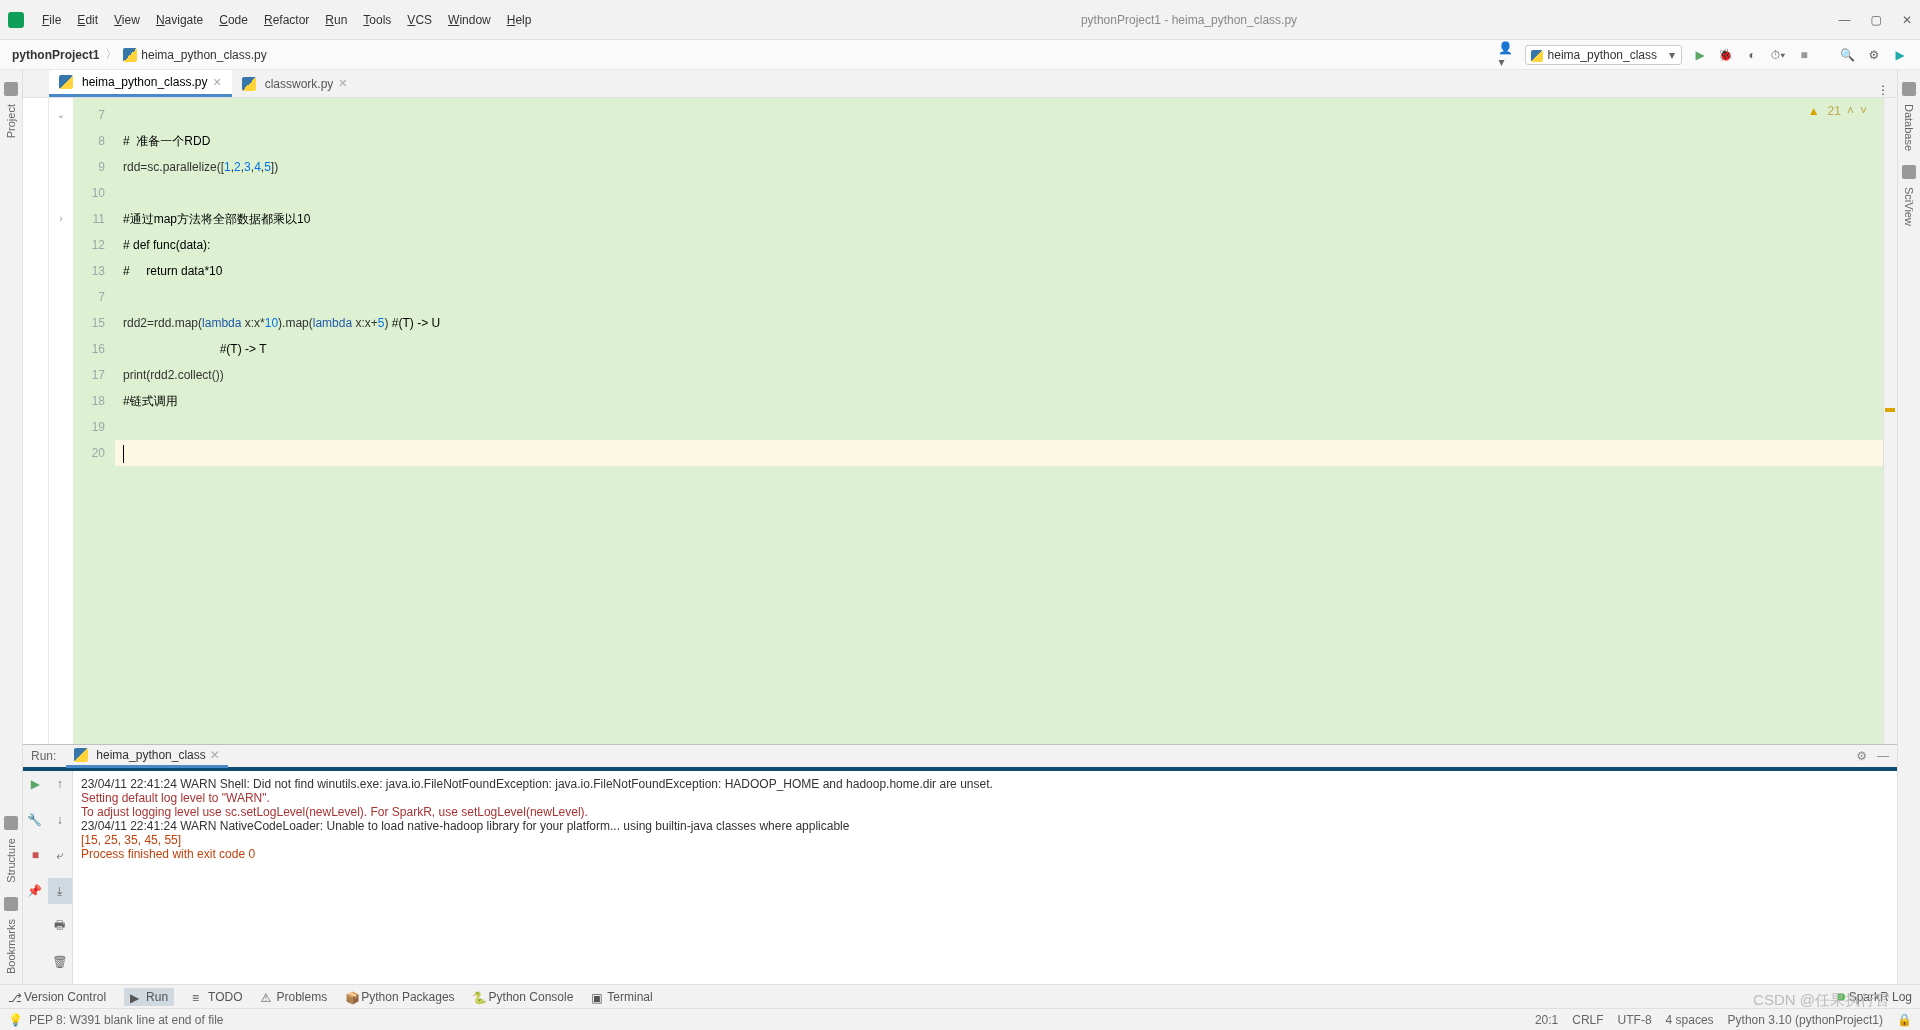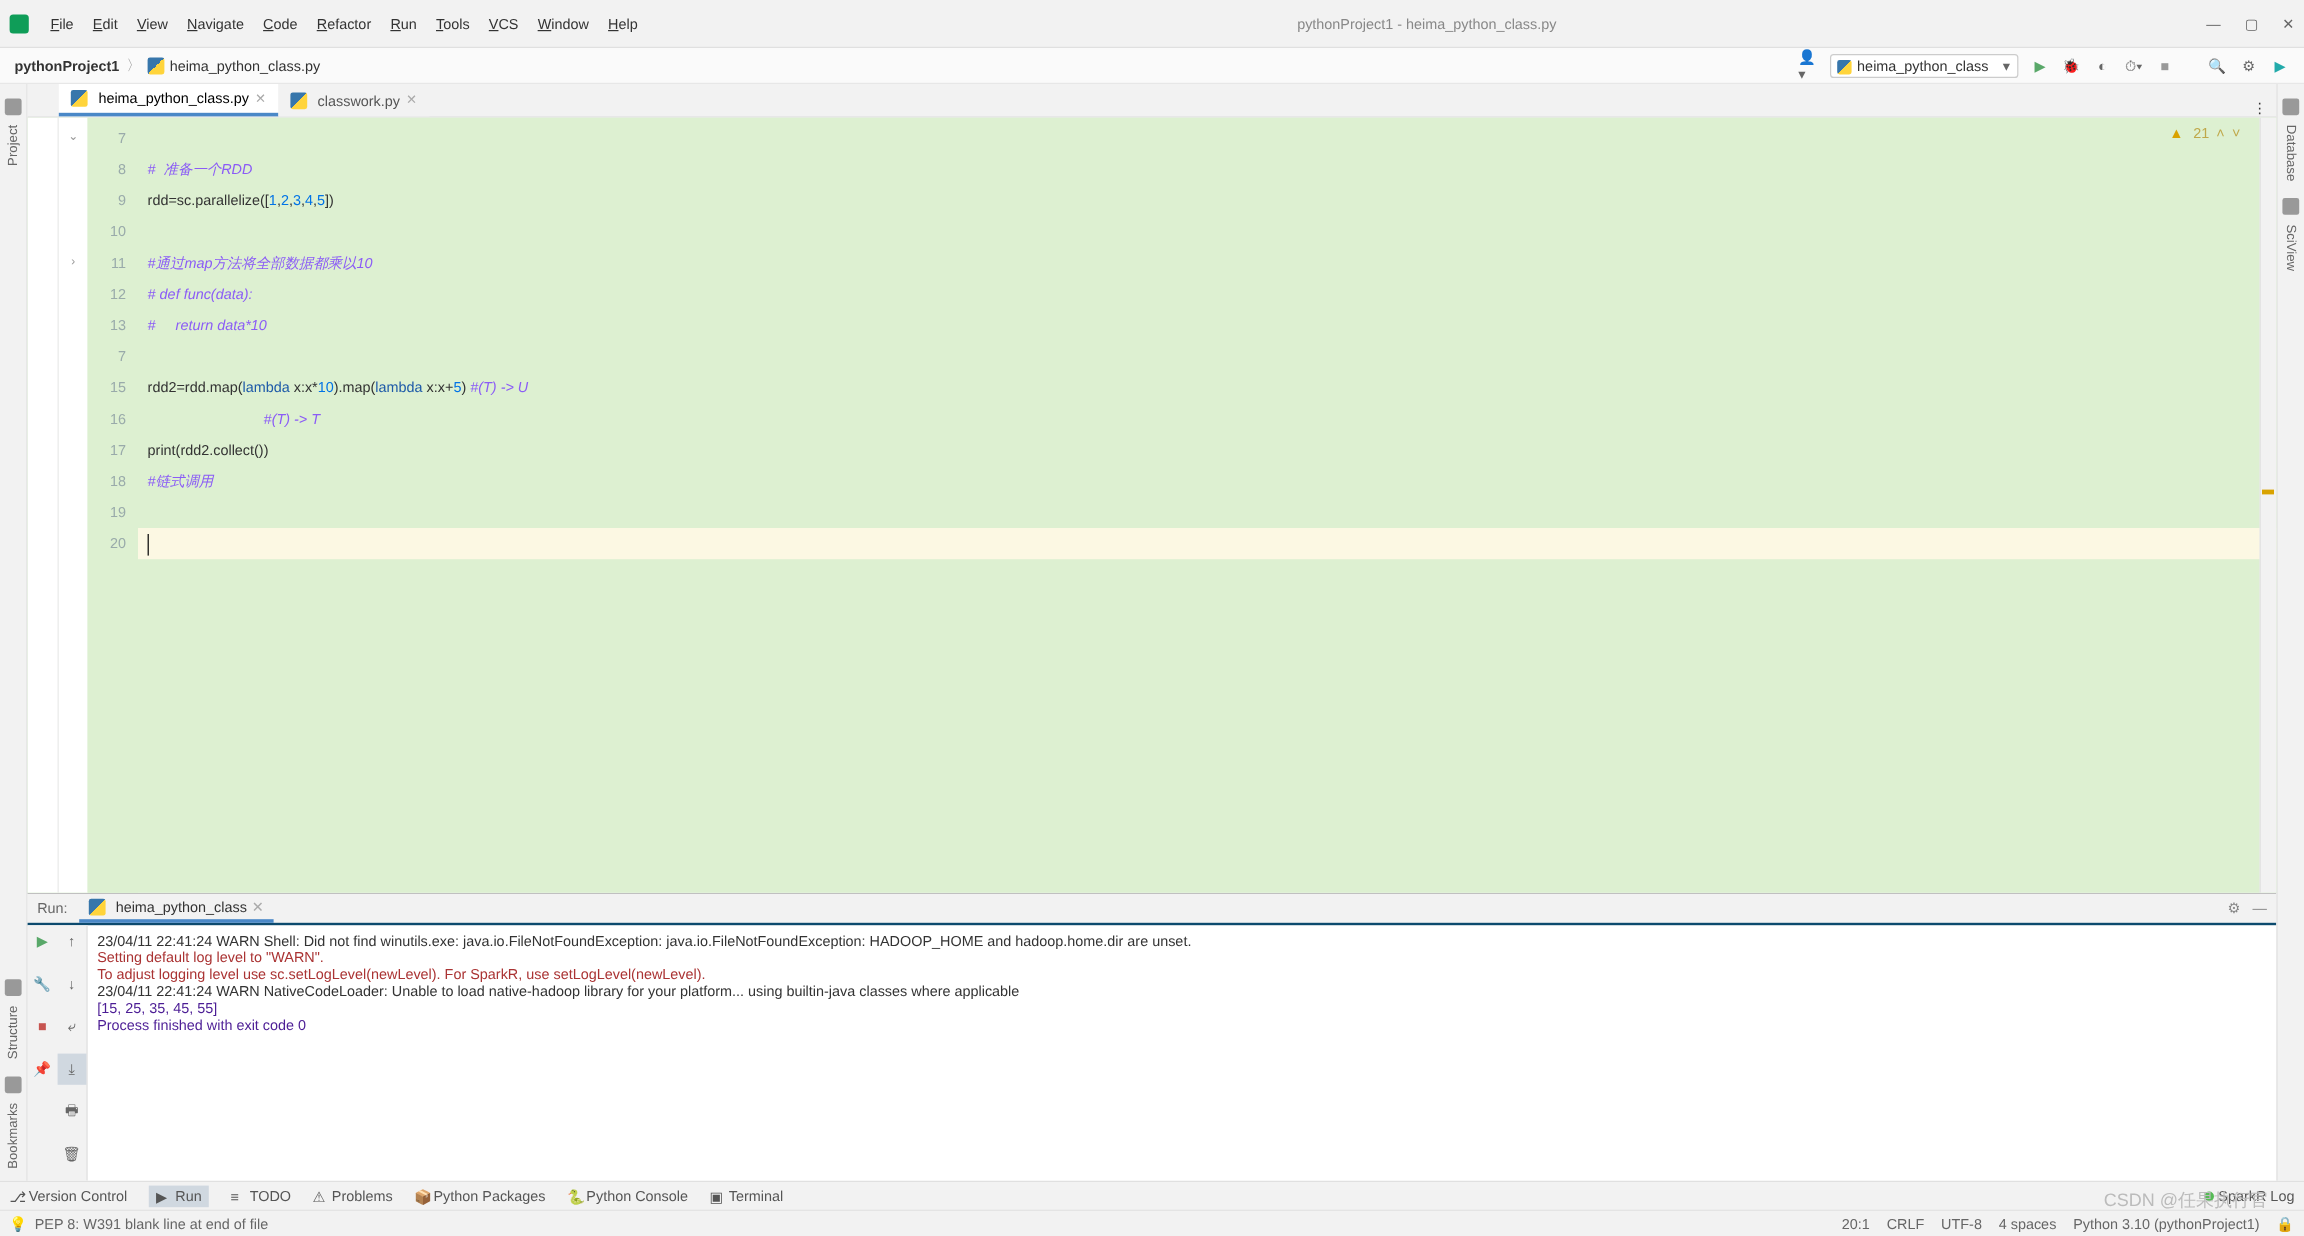--- a/index.html
+++ b/index.html
@@ -36,43 +36,43 @@
 .editor-wrap { flex:1; display:flex; position:relative; background:#ddf0d1; overflow:hidden; }
 .gutter-col { width:26px; background:#fff; border-right:1px solid #e7e7e7; }
 .gutter-fold { width:24px; background:#fff; display:flex; flex-direction:column; padding-top:4px; color:#999; }
 .gutter-fold .fold { font-size:10px; text-align:center; height:26px; line-height:26px; }
 .linenums { width:42px; background:#ddf0d1; text-align:right; color:#9aa; font-family:Consolas,monospace; font-size:14px; padding-top:4px; padding-right:10px; }
 .linenums div { height:26px; line-height:26px; }
 .code { flex:1; font-family:Consolas,monospace; font-size:14px; padding-top:4px; position:relative; }
 .code .line { height:26px; line-height:26px; padding-left:8px; white-space:pre; }
 .code .line.current { background:#fcf8e3; }
 .code .caret { display:inline-block; width:1px; height:18px; background:#000; vertical-align:middle; }
-.c-comment { color:#8b5cf6; font-style:italic; }
+.c-comment { color:#000000; }
 .c-kw { color:#1e5aa8; }
 .c-num { color:#0073e6; }
 .insp { position:absolute; top:6px; right:30px; display:flex; gap:6px; align-items:center; color:#bfa84a; font-size:12px; }
 .insp .warn::before { content:"▲"; color:#d9a300; margin-right:2px; }
 .editor-scroll { position:absolute; right:0; top:0; width:14px; height:100%; background:#f2f2f2; border-left:1px solid #e0e0e0; }
 .marker-err { position:absolute; right:2px; width:10px; height:4px; background:#d9a300; }
 .run-panel { height:240px; border-top:1px solid #c0c0c0; display:flex; flex-direction:column; }
-.run-head { height:26px; background:#f2f2f2; display:flex; align-items:center; padding:0 8px; border-bottom:2px solid #0c4a6e; }
+.run-head { height:26px; background:#f2f2f2; display:flex; align-items:center; padding:0 8px; border-bottom:4px solid #0c4a6e; }
 .run-head .label { color:#666; margin-right:10px; }
 .run-tab { padding:3px 8px; display:flex; align-items:center; gap:4px; border-bottom:3px solid #4a88c7; }
 .run-tab .close { color:#aaa; }
 .run-head-right { margin-left:auto; display:flex; gap:10px; color:#888; }
 .run-body { flex:1; display:flex; overflow:hidden; }
 .run-tools { width:50px; background:#f2f2f2; border-right:1px solid #e0e0e0; display:grid; grid-template-columns:1fr 1fr; }
 .run-tools .rt { display:flex; align-items:center; justify-content:center; height:26px; color:#666; cursor:pointer; }
 .rt.play { color:#59a869; }
 .rt.stop { color:#c75450; }
 .rt.active { background:#d0d8e0; }
 .console { flex:1; font-family:Consolas,monospace; font-size:14px; padding:6px 8px; overflow:auto; white-space:pre; }
 .console .dark { color:#333; }
 .console .red { color:#a33; }
-.console .blue { color:#4c1d95; }
+.console .blue { color:#c2410c; }
 .bottom-bar { height:24px; background:#f2f2f2; border-top:1px solid #e0e0e0; display:flex; align-items:center; padding:0 8px; gap:18px; color:#555; font-size:11px; }
 .bb-item { display:flex; align-items:center; gap:4px; cursor:pointer; }
 .bb-item.active { background:#d0d8e0; padding:2px 6px; }
 .bb-icon { width:12px; height:12px; display:inline-block; }
 .bb-right { margin-left:auto; display:flex; gap:4px; align-items:center; }
 .ev-dot { width:8px;height:8px;background:#5b5;border-radius:50%; }
 .status-bar { height:22px; background:#f2f2f2; border-top:1px solid #e0e0e0; display:flex; align-items:center; padding:0 8px; color:#666; font-size:11px; }
 .status-left { display:flex; align-items:center; gap:6px; }
 .status-right { margin-left:auto; display:flex; gap:14px; }
 .watermark { position:absolute; right:30px; bottom:20px; color:#bbb; font-size:15px; pointer-events:none; }

